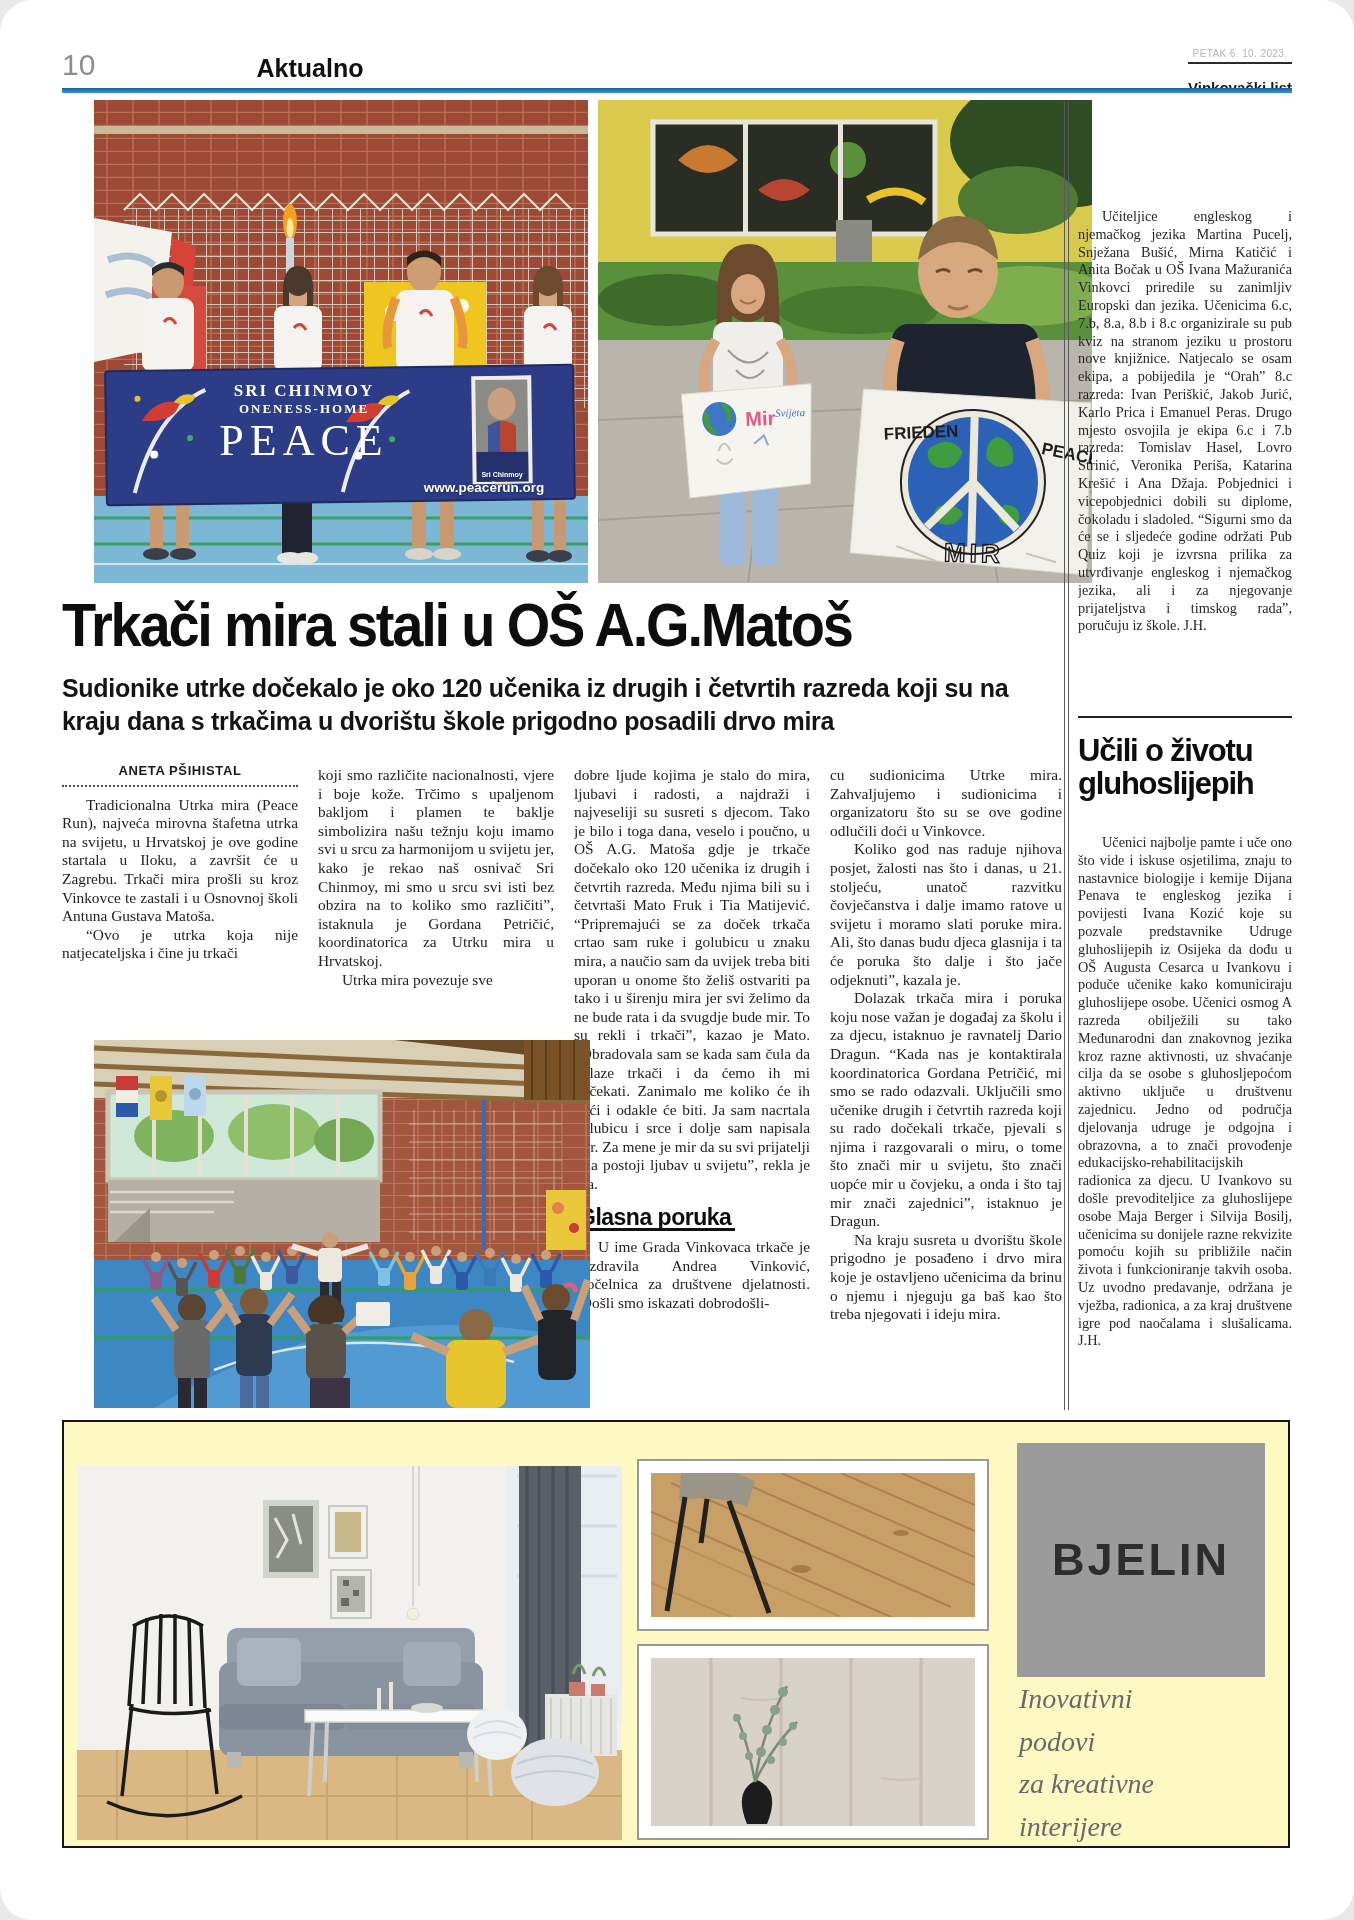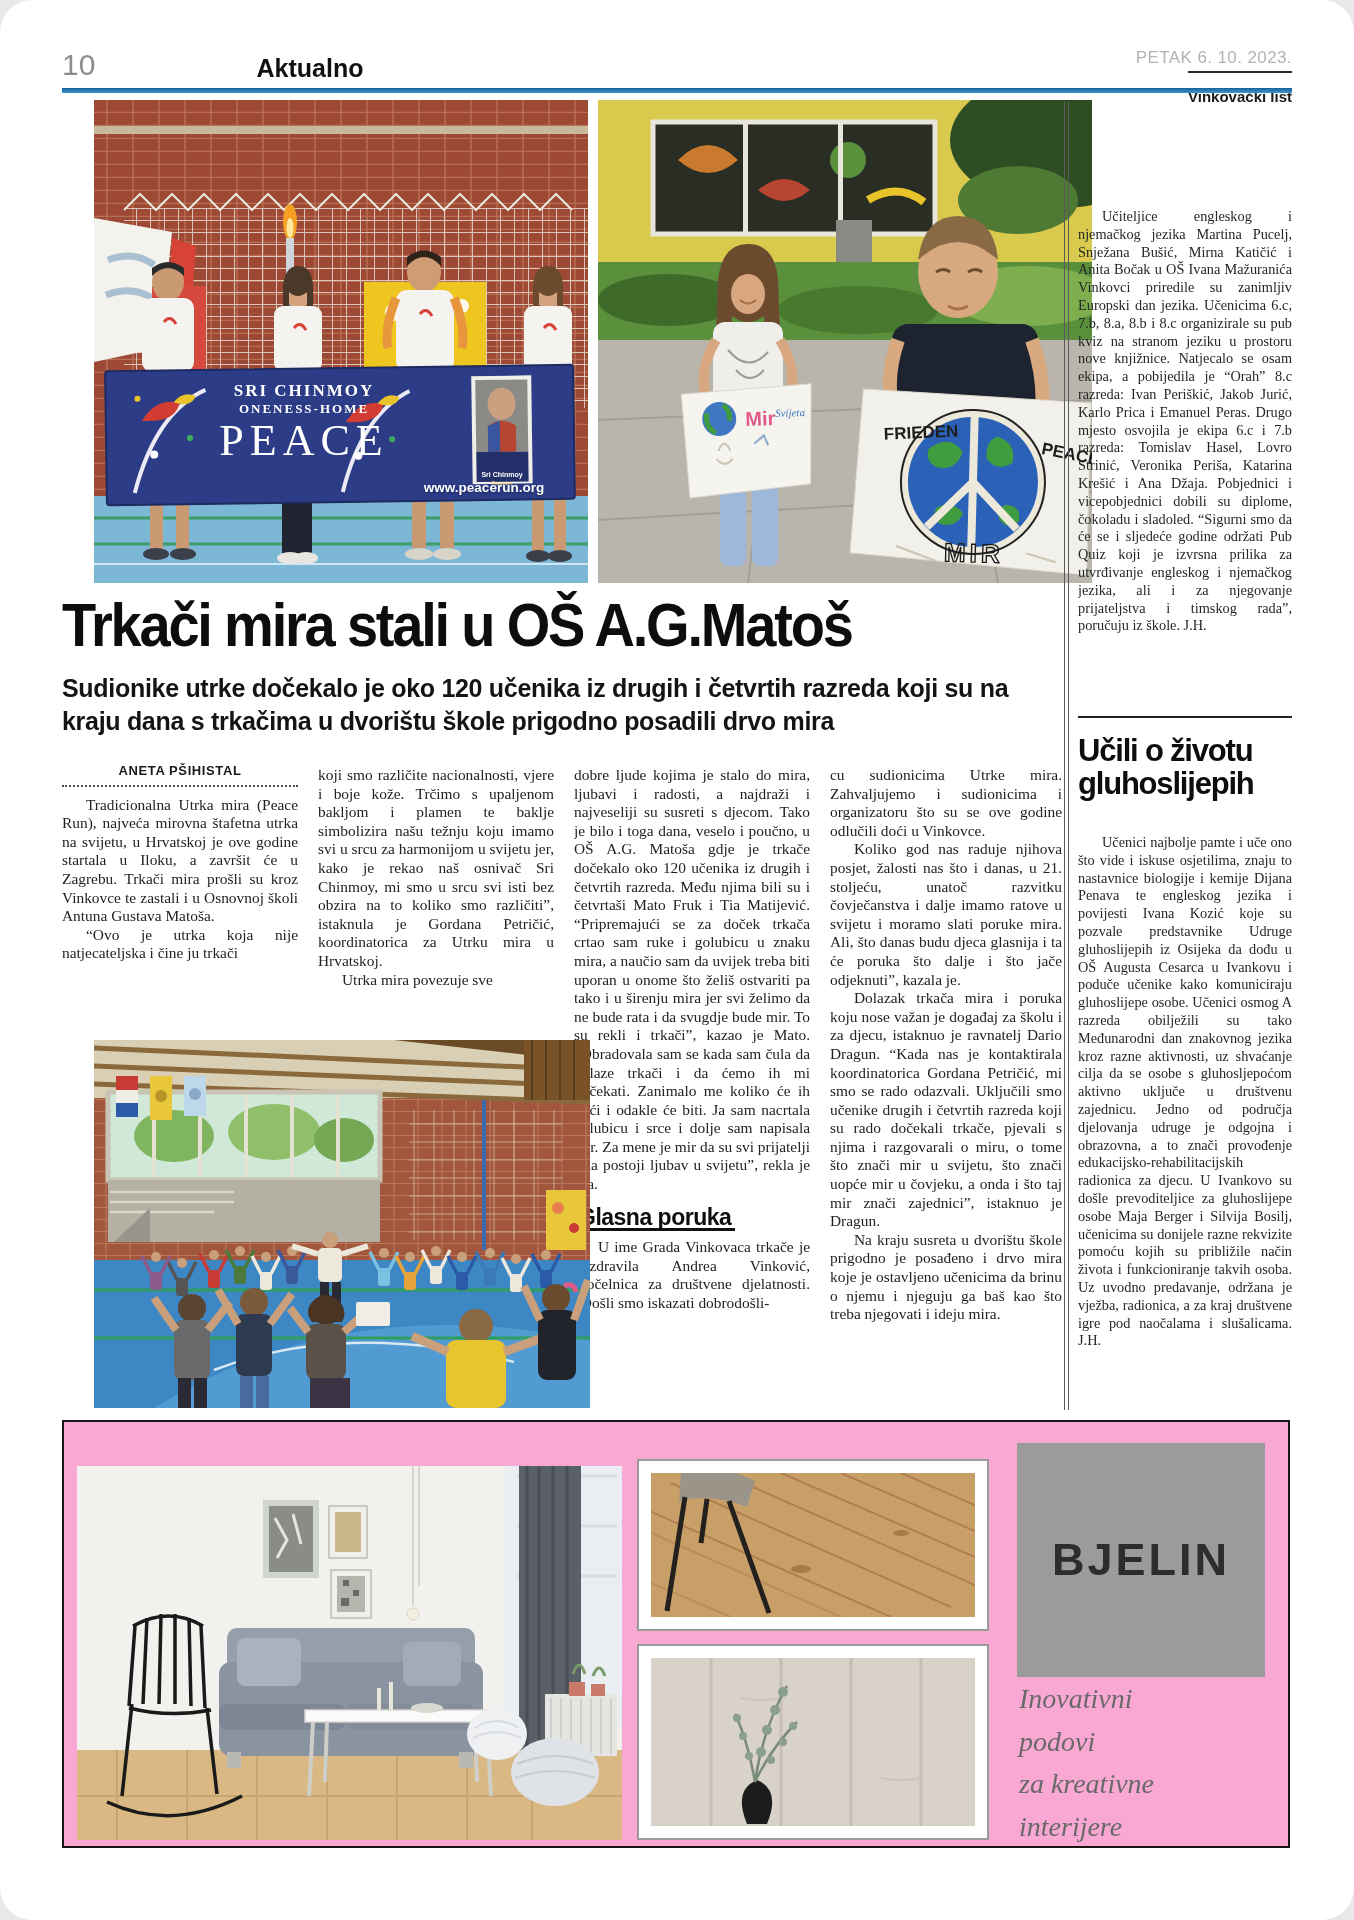--- a/index.html
+++ b/index.html
@@ -8,21 +8,21 @@
     position:relative; width:1354px; height:1920px; background:#ffffff;
     margin:0 auto; overflow:hidden;
     font-family:"Liberation Serif", serif; color:#1f1f1f;border-radius:32px;
   }
   .abs { position:absolute; }
 
   
   .page-number { left:62px; top:48px; font-family:"Liberation Sans",sans-serif; font-size:30px; color:#8d8d8d; font-weight:400; }
   .section-title { left:218px; top:54px; width:184px; text-align:center; font-family:"Liberation Sans",sans-serif; font-size:25px; font-weight:700; color:#101010; }
   .header-right { top:48px; right:62px; text-align:right; font-family:"Liberation Sans",sans-serif; }
-  .header-date { font-size:17px; color:#b3b3b3; letter-spacing:.4px;text-align:center; }
+  .header-date { font-size:10px; color:#b3b3b3; letter-spacing:.4px;text-align:center; }
   .header-pub  { display:inline-block; font-size:15px; font-weight:700; color:#1c1c1c; border-top:2px solid #2a2a2a; margin-top:3px; padding-top:15px; }
   .blue-rule { left:62px; top:88px; width:1230px; height:5px; background:linear-gradient(#15619f,#4193d0); }
 
   
   .photo { overflow:hidden; background:#a16207;margin-left:32px; }
   .photo svg { position:absolute; left:0; top:0; width:100%; height:100%; }
 
   .photo1 { left:62px; top:100px; width:494px; height:483px; }
   .photo2 { left:566px; top:100px; width:494px; height:483px; }
   .gym-photo { left:62px; top:1040px; width:496px; height:368px; }
@@ -59,21 +59,21 @@
   .sb-title { font-family:"Liberation Sans",sans-serif; font-size:31px; font-weight:700; letter-spacing:-1.2px; line-height:1.07; color:#0d0d0d; }
   .sb-t1 { top:110px; }
   .sb-t2 { top:734px; }
   .sb-body { font-size:14.3px; line-height:17.8px; text-align:justify; color:#262626; overflow:hidden; }
   .sb-body p { text-indent:24px; }
   .sb-b1 { top:208px; height:498px; }
   .sb-b2 { top:834px; height:578px; }
   .sb-divider { left:1078px; top:716px; width:214px; border-top:2px solid #222; }
 
   
-  .ad-box { left:62px; top:1420px; width:1228px; height:428px; border:2px solid #161616; background:#f9a8d4; }
+  .ad-box { left:62px; top:1420px; width:1228px; height:428px; border:2px solid #161616; background:#fef9c3; }
   .ad-inner { position:absolute; }
   .ad-living { left:13px; top:44px; width:545px; height:374px; }
   .ad-frame { border:2px solid #9a9a9a; background:#fff; padding:12px; }
   .ad-f1 { left:573px; top:37px; width:352px; height:172px; }
   .ad-f2 { left:573px; top:222px; width:352px; height:196px; }
   .ad-frame .ph { position:relative; width:100%; height:100%; overflow:hidden; }
   .ad-frame svg { position:absolute; left:0; top:0; width:100%; height:100%; }
   .ad-living { overflow:hidden; }
   .ad-living svg { position:absolute; left:0; top:0; width:100%; height:100%; }
   .bjelin-square { left:953px; top:21px; width:248px; height:234px; display:flex; align-items:center; justify-content:center; }

